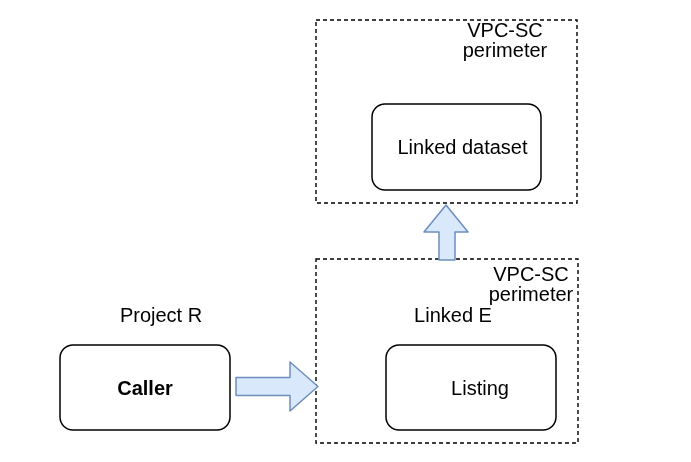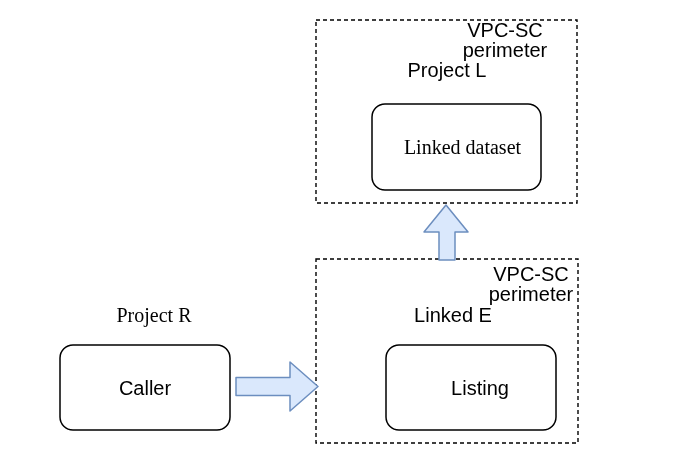--- a/index.html
+++ b/index.html
@@ -46,24 +46,24 @@
   }
   .node-label {
     display: flex;
     align-items: center;
     justify-content: center;
   }
   .lbl-vpc-top      { left: 430px; top: 20px;  width: 150px; }
   .lbl-project-l    { left: 387px; top: 60px;  width: 120px; }
   .lbl-vpc-bottom   { left: 456px; top: 264px; width: 150px; }
   .lbl-project-e    { left: 393px; top: 305px; width: 120px; }
-  .lbl-project-r    { left: 94px;  top: 305px; width: 120px; font-family: Liberation Serif, serif; }
-  .lbl-linked-dataset { left: 372px; top: 104px; width: 181px; height: 86px; font-family: Liberation Serif, serif; }
+  .lbl-project-r    { left: 101px;  top: 305px; width: 120px; }
+  .lbl-linked-dataset { left: 372px; top: 104px; width: 181px; height: 86px; }
   .lbl-listing        { left: 386px; top: 345px; width: 188px; height: 85px; }
-  .lbl-caller         { left: 60px;  top: 345px; width: 170px; height: 85px; }
+  .lbl-caller         { left: 60px;  top: 345px; width: 170px; height: 85px; font-weight: bold; }
 </style>
 </head>
 <body>
 
 <div class="canvas">
 
   <svg class="shapes" width="691" height="462" viewBox="0 0 691 462">
 
     <rect class="dashed-rect" x="316" y="20" width="261" height="183"></rect>
     <rect class="dashed-rect" x="316" y="259" width="262" height="184"></rect>
@@ -73,21 +73,20 @@
     <rect class="node-rect" x="386" y="345" width="170" height="85" rx="13" ry="13"></rect>
 
     <polygon class="arrow" points="236,377.5 290,377.5 290,362 318,386.5 290,411 290,395.5 236,395.5"></polygon>
     <polygon class="arrow" points="446,205 468,232 455,232 455,260 439,260 439,232 424,232"></polygon>
   </svg>
 
   <div class="label lbl-vpc-top">
     <div>VPC-SC</div>
     <div>perimeter</div>
   </div>
-  <div class="label lbl-project-l">Project L</div>
   <div class="label node-label lbl-linked-dataset">Linked dataset</div>
 
   <div class="label lbl-vpc-bottom">
     <div>VPC-SC</div>
     <div>perimeter</div>
   </div>
   <div class="label lbl-project-e">Linked E</div>
   <div class="label node-label lbl-listing">Listing</div>
 
   <div class="label lbl-project-r">Project R</div>

